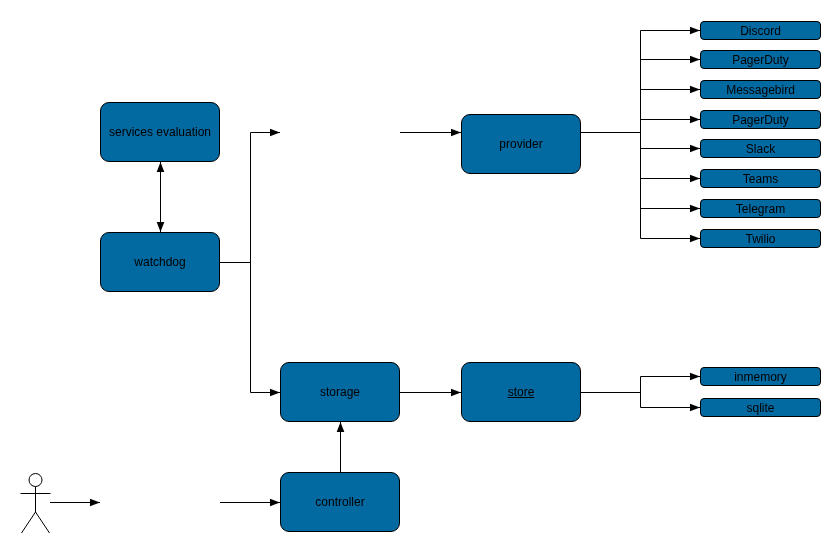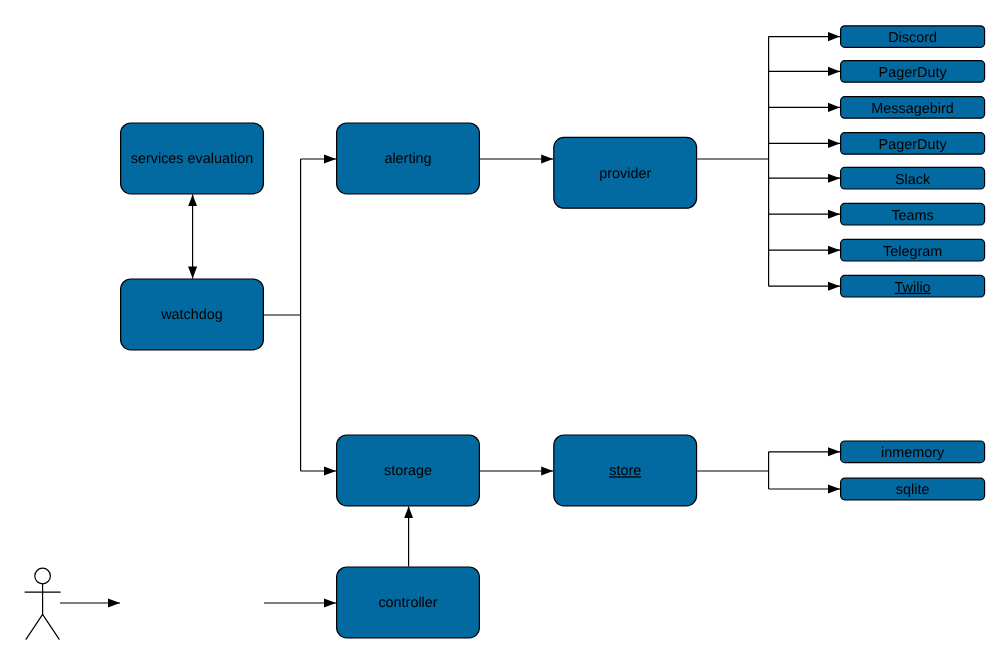--- a/index.html
+++ b/index.html
@@ -85,38 +85,37 @@
         <circle cx="35.5" cy="480" r="6.5"></circle>
         <path d="M35.5,486.5 V512 M20.5,493.5 H50.5 M35.5,512 L21.5,533 M35.5,512 L49.5,533"></path>
       </g>
     </g>
   </svg>
 
   <div class="node big" style="left:100px; top:102px;text-align:right;">services evaluation</div>
 
   <div class="node big" style="left:100px; top:232px;">watchdog</div>
 
-  <div class="node big" style="left:280px; top:102px;">alerting</div>
 
   <div class="node big" style="left:461px; top:102px;margin-top:12px;">provider</div>
 
   <div class="node big" style="left:280px; top:362px;">storage</div>
 
   <div class="node big" style="left:461px; top:362px;text-decoration:underline;">store</div>
 
 
   <div class="node big" style="left:280px; top:472px;">controller</div>
 
   <div class="node small" style="left:700px; top:21px;">Discord</div>
   <div class="node small" style="left:700px; top:50px;">PagerDuty</div>
   <div class="node small" style="left:700px; top:80px;">Messagebird</div>
   <div class="node small" style="left:700px; top:110px;">PagerDuty</div>
   <div class="node small" style="left:700px; top:139px;">Slack</div>
   <div class="node small" style="left:700px; top:169px;">Teams</div>
   <div class="node small" style="left:700px; top:199px;">Telegram</div>
-  <div class="node small" style="left:700px; top:229px;text-decoration:underline;">Twilio</div>
+  <div class="node small" style="left:700px; top:229px;">Twilio</div>
 
   <div class="node small" style="left:700px; top:367px;">inmemory</div>
   <div class="node small" style="left:700px; top:398px;">sqlite</div>
 
   <div class="actor-label">User</div>
 
 </div>
 
 </body></html>

